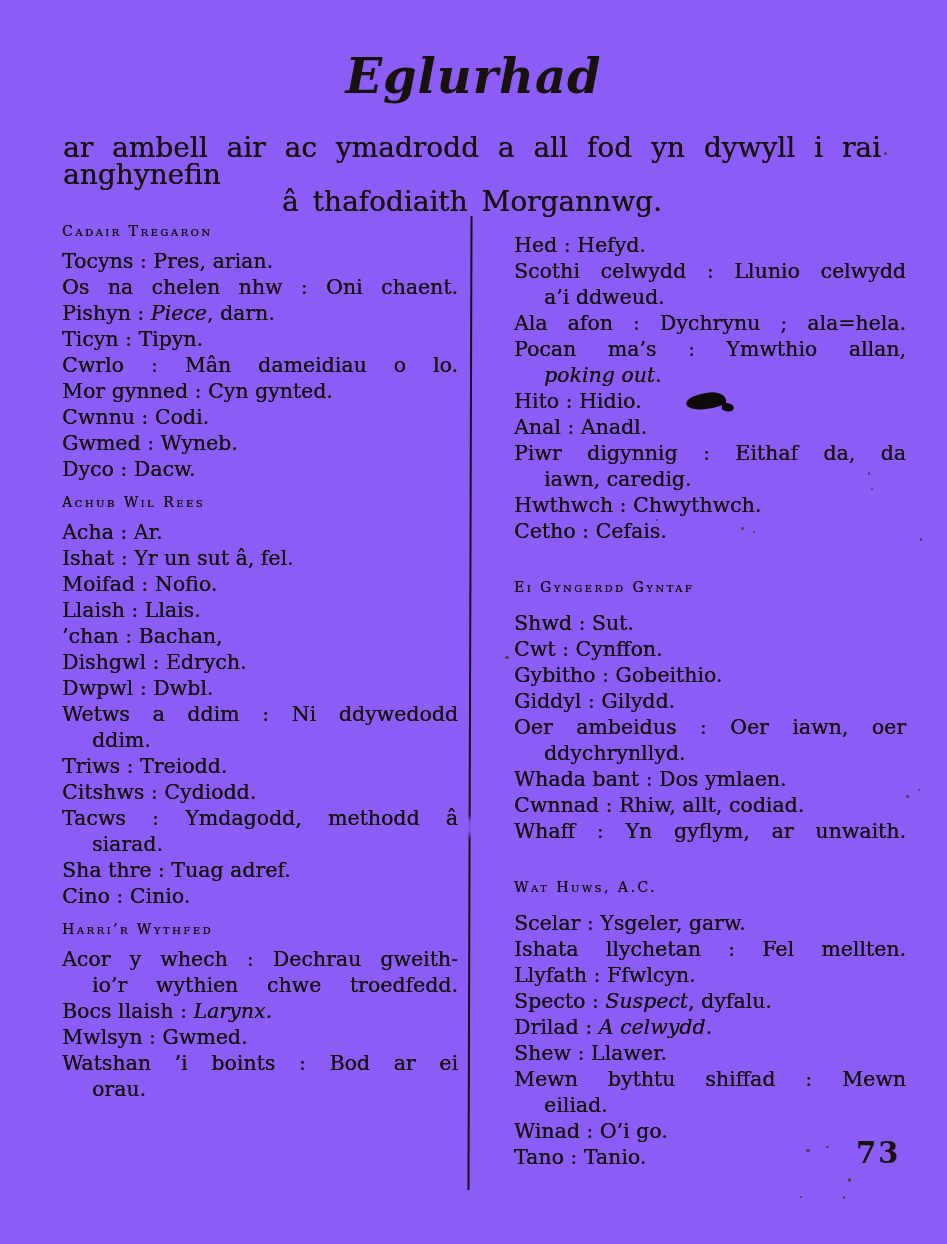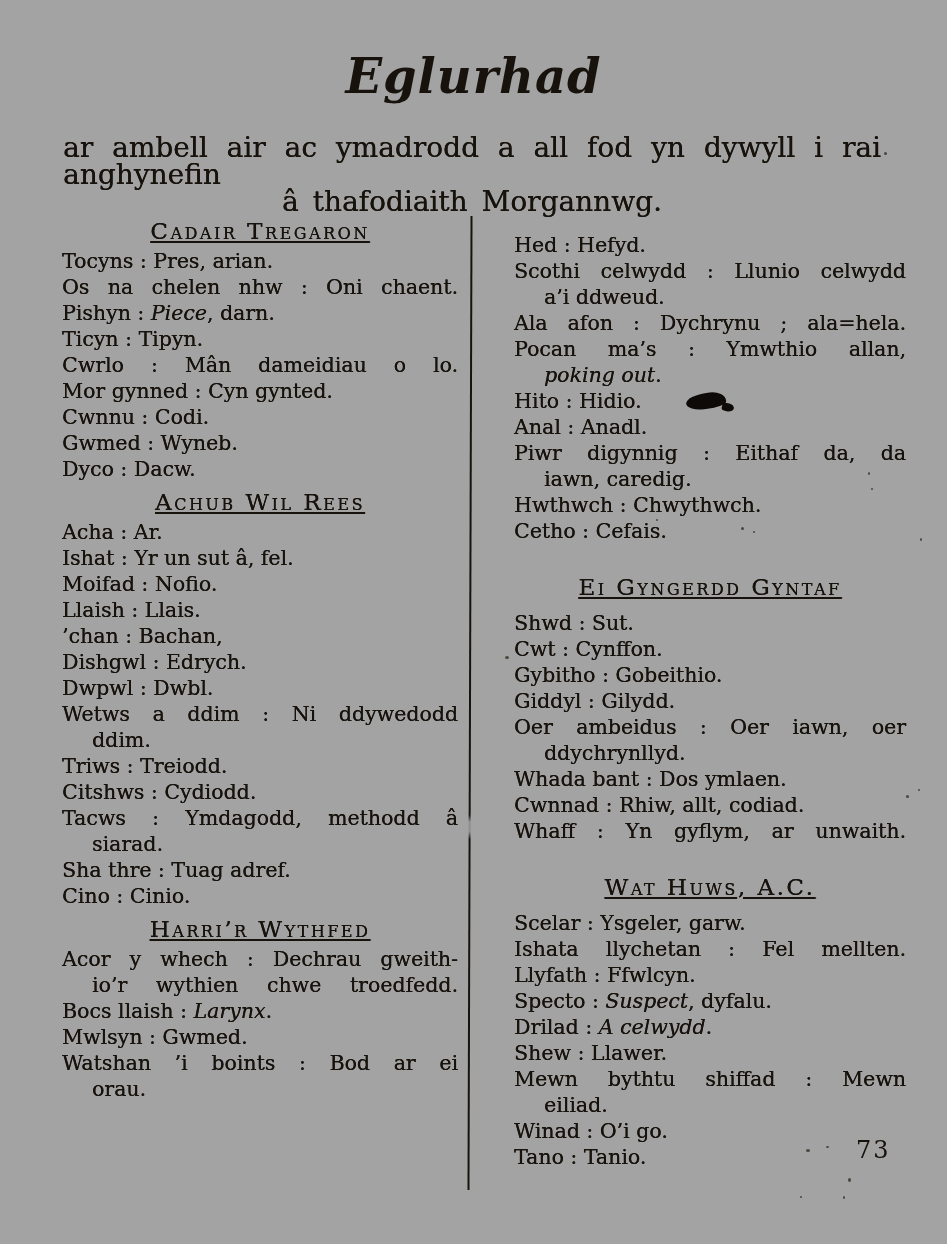--- a/index.html
+++ b/index.html
@@ -1,20 +1,20 @@
 <!DOCTYPE html>
 <html><head>
 <meta charset="utf-8">
 <style>
   html,body{margin:0;padding:0;background:#e8e8e4;}
   .page{
     position:relative;
     width:947px;height:1244px;
     margin:0 auto;
-    background:#a3a3a3;
+    background:#8b5cf6;
     font-family:"DejaVu Serif", serif;
     color:#17120c;
     overflow:hidden;
   }
   .page-title{
     position:absolute;top:48px;left:0;width:100%;
     text-align:center;
     font-size:48px;font-style:italic;font-weight:bold;
     letter-spacing:1px;
   }
@@ -26,45 +26,45 @@
   .sub-l1{text-align:justify;text-align-last:justify;}
   .sub-l2{text-align:center;word-spacing:5px;}
   .col{
     position:absolute;top:212px;
     font-size:20.5px;line-height:26px;
     text-shadow:0.2px 0 0 currentColor;
   }
   .col-left{left:62px;width:396px;}
   .col-right{left:514px;width:392px;padding-top:4px;margin-top:16px;}
   .section-heading{
-    text-align:center;
+    text-align:left;
     font-variant-caps:small-caps;
     letter-spacing:2.5px;
-    font-size:23px;line-height:26px;text-decoration:underline;
+    font-size:14px;line-height:26px;
   }
   .col-left .section-heading{margin:7px 0 4px;}
   .col-left .glossary-section:first-child .section-heading{margin-top:6px;}
   .col-right .section-heading{margin:30px 0 10px;}
   .entry{margin:0;}
   .entry-line{text-align:left;}
   .entry-line.sp{text-align:justify;text-align-last:justify;}
   .entry-line.ind{padding-left:30px;}
   .it{font-style:italic;}
   .bd{font-weight:normal;}
   .divider{
     position:absolute;left:469px;top:216px;width:2.4px;height:974px;
     background:linear-gradient(to bottom,
       #17130e 0%, #17130e 61.5%,
       rgba(23,19,14,0.15) 62.2%, rgba(23,19,14,0.15) 63.2%,
       #17130e 64%, #17130e 100%);
     transform:rotate(0.18deg);
   }
   .page-number{
     position:absolute;left:856px;top:1136px;
-    font-size:24px;font-weight:normal;letter-spacing:2px;
+    font-size:29px;font-weight:bold;letter-spacing:2px;
   }
   .ink-blot{
     position:absolute;left:686px;top:393px;width:40px;height:16px;
     background:#0d0a07;
     border-radius:60% 40% 55% 45% / 55% 65% 35% 50%;
     transform:rotate(-7deg);
   }
   .ink-blot::after{
     content:"";position:absolute;right:-7px;bottom:-5px;
     width:12px;height:8px;background:#0d0a07;

